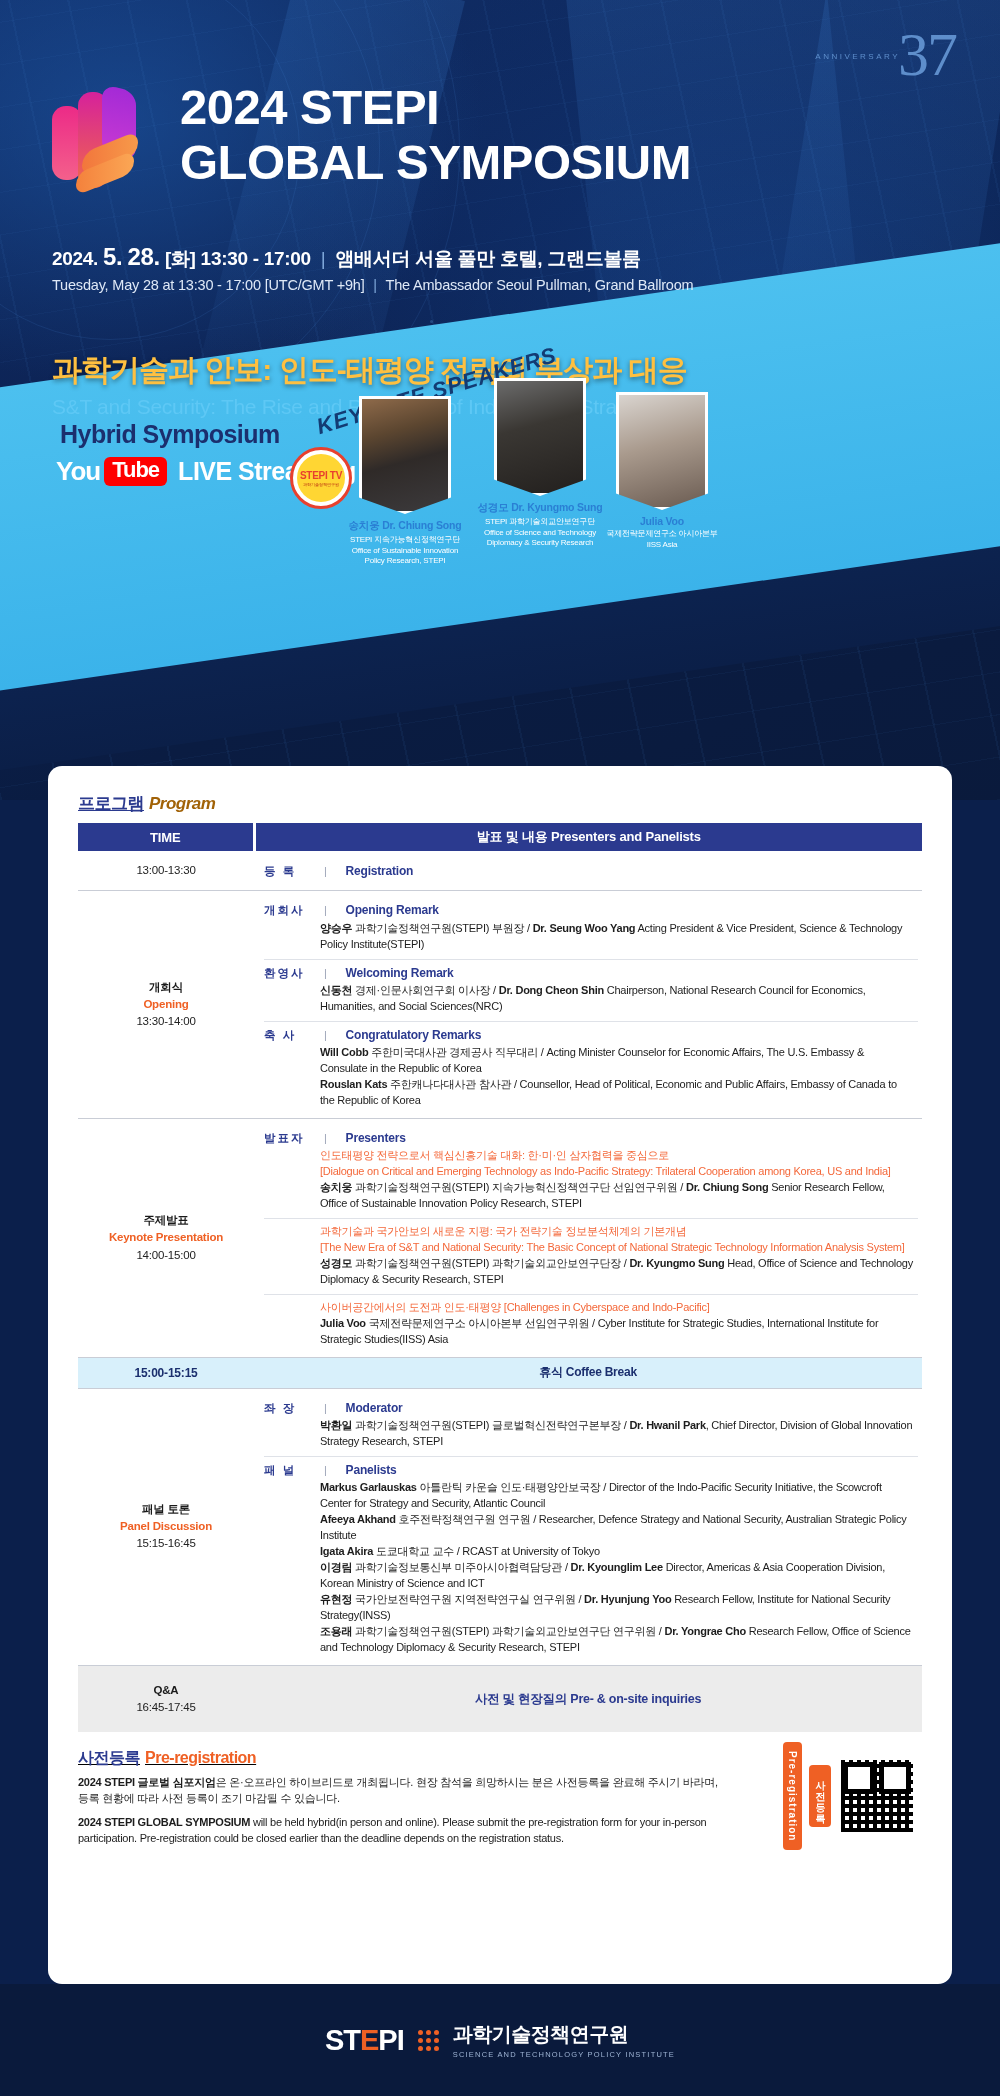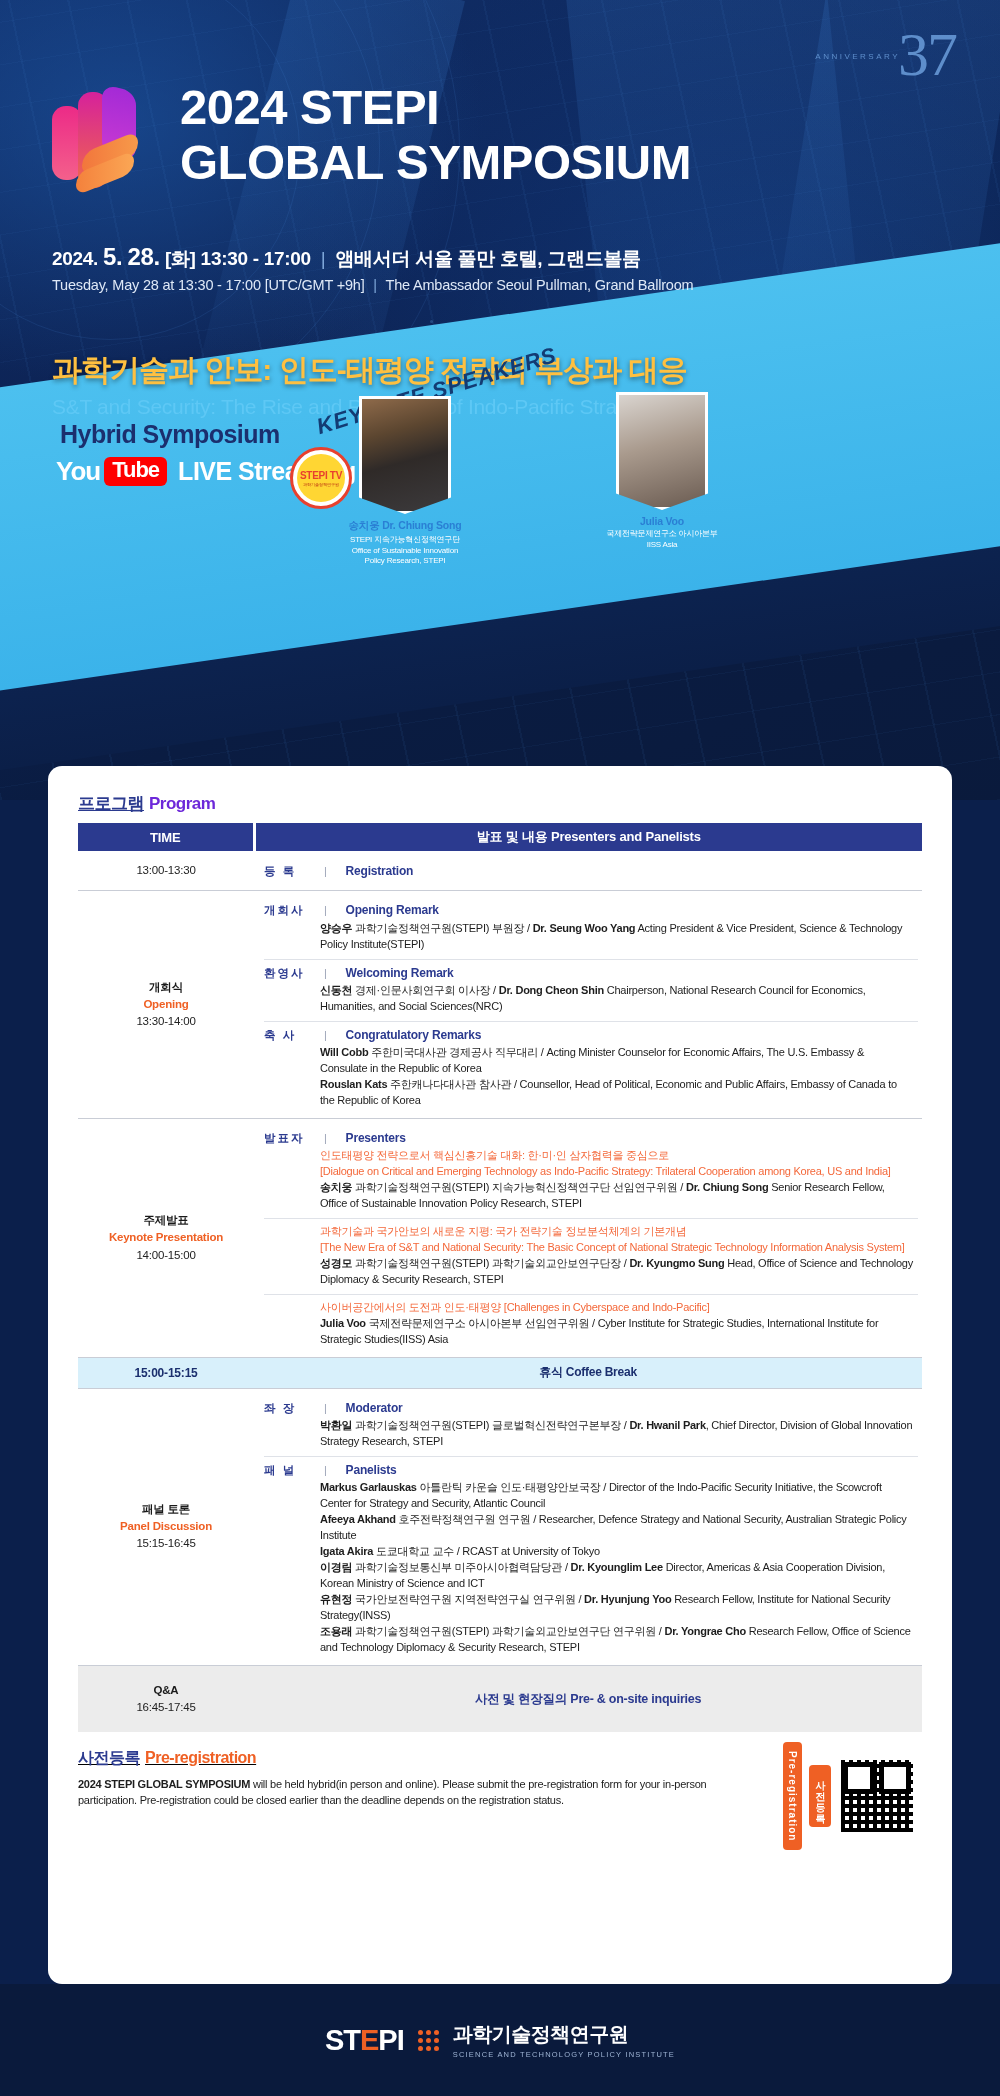--- a/index.html
+++ b/index.html
@@ -150,21 +150,21 @@
   .p3 { left:592px; top:392px; width:140px; }
   .p1 .nm, .p2 .nm, .p3 .nm { color:#2a7fd4; }
 
   
   .card {
     position:absolute; left:48px; top:766px; width:904px; height:1218px;
     background:#fff; border-radius:14px; z-index:8; padding:26px 30px 0;
   }
   .sec-title { font-size:17px; font-weight:bold; letter-spacing:-.5px; margin-bottom:8px; }
   .sec-title .kr { color:#2b3a8f; text-decoration:underline; }
-  .sec-title .en { color:#6d28d9; margin-left:5px; }
+  .sec-title .en { color:#a16207; margin-left:5px;font-style:italic; }
 
   table.prog { width:100%; border-collapse:collapse; table-layout:fixed; }
   table.prog th {
     background:#2b3a8f; color:#fff; font-size:13px; font-weight:bold;
     padding:5px 0; text-align:center; letter-spacing:-.2px;
   }
   th.c-time { width:176px; border-right:3px solid #fff; }
   td.c-time {
     text-align:center; vertical-align:middle; font-size:11.5px; color:#222;
     border-bottom:1px solid #c9cdd6; line-height:1.5; letter-spacing:-.2px;
@@ -313,20 +313,29 @@
 
   <div class="spk p1">
     <div class="photo"></div>
     <div class="nm">송치웅 Dr. Chiung Song</div>
     <div class="af">
         <div>STEPI 지속가능혁신정책연구단</div>
         <div>Office of Sustainable Innovation</div>
         <div>Policy Research, STEPI</div>
       </div>
   </div>
+  <div class="spk p2">
+    <div class="photo"></div>
+    <div class="nm">성경모 Dr. Kyungmo Sung</div>
+    <div class="af">
+        <div>STEPI 과학기술외교안보연구단</div>
+        <div>Office of Science and Technology</div>
+        <div>Diplomacy &amp; Security Research</div>
+      </div>
+  </div>
   <div class="spk p3">
     <div class="photo"></div>
     <div class="nm">Julia Voo</div>
     <div class="af">
         <div>국제전략문제연구소 아시아본부</div>
         <div>IISS Asia</div>
       </div>
   </div>
 </div>
 
@@ -443,20 +452,21 @@
           <td class="c-time"><span class="kr">Q&amp;A</span><span>16:45-17:45</span></td>
           <td class="c-body">사전 및 현장질의 Pre- &amp; on-site inquiries</td>
         </tr>
       </tbody>
   </table>
 
   <div class="prereg">
     <div class="ttl2">
       <span class="kr">사전등록</span><span class="en">Pre-registration</span>
     </div>
+    <p><span class="b">2024 STEPI 글로벌 심포지엄</span><span id="pk-rest">은 온·오프라인 하이브리드로 개최됩니다. 현장 참석을 희망하시는 분은 사전등록을 완료해 주시기 바라며, 등록 현황에 따라 사전 등록이 조기 마감될 수 있습니다.</span></p>
     <p class="gap"><span class="b">2024 STEPI GLOBAL SYMPOSIUM</span><span id="pe-rest"> will be held hybrid(in person and online). Please submit the pre-registration form for your in-person participation. Pre-registration could be closed earlier than the deadline depends on the registration status.</span></p>
 
     <div class="qr-wrap">
       <div class="qr-tab">
         <span>Pre-registration</span>
       </div>
       <div class="qr-tab" style="background:#ef6024">
         <span class="kr2">사전등록</span>
       </div>
       <div class="qr"></div>

